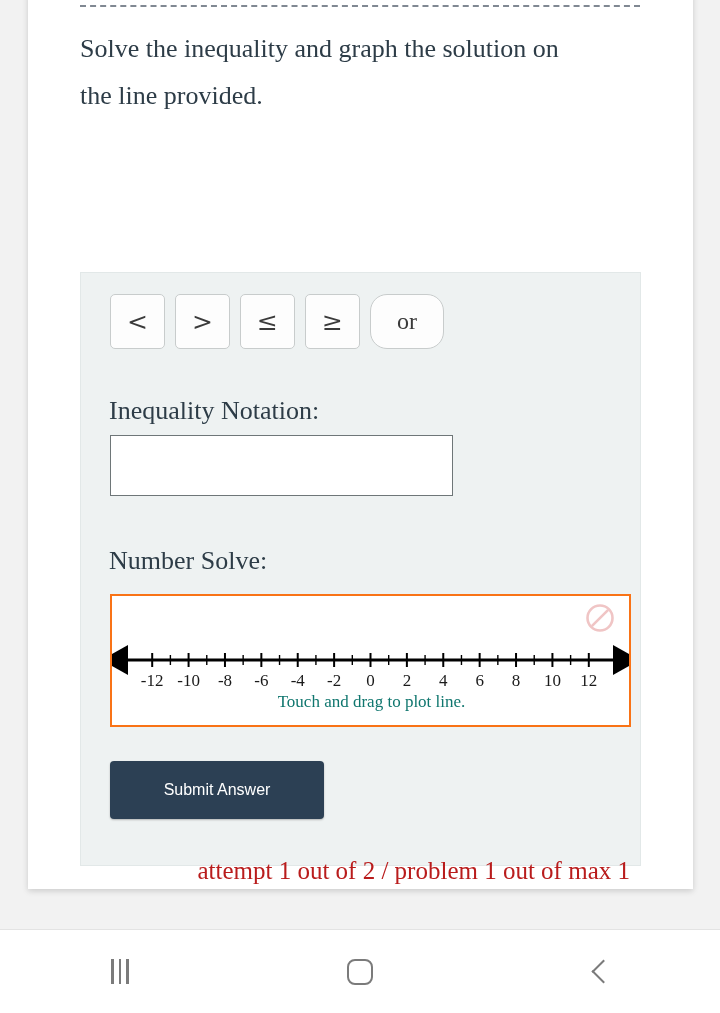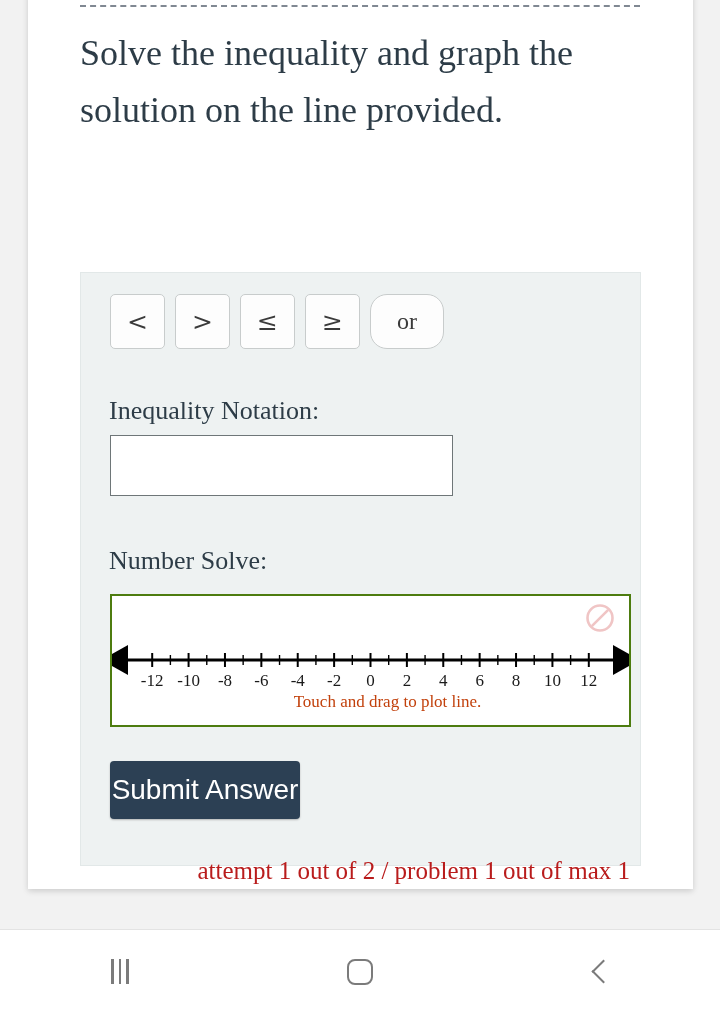--- a/index.html
+++ b/index.html
@@ -45,22 +45,22 @@
     border-top: 2px dashed #6b7480;
     opacity: .85;
   }
 
   
   .problem-text {
     position: absolute;
     left: 52px;
     top: 33px;
     width: 500px;
-    font-size: 36px;
-    line-height: 57px;
+    font-size: 26px;
+    line-height: 47px;
     color: #2d3c47;
   }
 
   .equation {
     position: absolute;
     left: 52px;
     top: 180px;
     width: 560px;
     text-align: center;
     font-size: 30px;
@@ -134,21 +134,21 @@
   }
 
   
   .numline-box {
     position: absolute;
     left: 29px;
     top: 321px;
     width: 521px;
     height: 133px;
     background: #ffffff;
-    border: 2px solid #4d7c0f;
+    border: 2px solid #f97316;
     cursor: crosshair;
   }
 
   .numline-svg {
     position: absolute;
     left: 0; top: 0;
     width: 517px;
     height: 129px;
     display: block;
   }
@@ -157,41 +157,41 @@
     position: absolute;
     right: 14px;
     top: 7px;
     width: 30px;
     height: 30px;
     cursor: pointer;
   }
 
   .plot-hint {
     position: absolute;
-    left: 17px;
+    left: 1px;
     top: 96px;
     width: 517px;
     text-align: center;
     font-size: 17px;
-    color: #c2410c;
+    color: #0f766e;
   }
 
   
   .submit-btn {
     position: absolute;
     left: 29px;
     top: 488px;
-    width: 190px;
+    width: 214px;
     height: 58px;
     background: #2c4054;
     border: none;
     border-radius: 4px;
     color: #ffffff;
     font-family: "Liberation Sans", sans-serif;
-    font-size: 28px;
+    font-size: 16px;
     cursor: pointer;
     box-shadow: 0 1px 2px rgba(0,0,0,0.25);
   }
 
   .attempt-text {
     position: absolute;
     right: 10px;
     top: 560px;
     font-size: 25px;
     color: #b91c1c;

